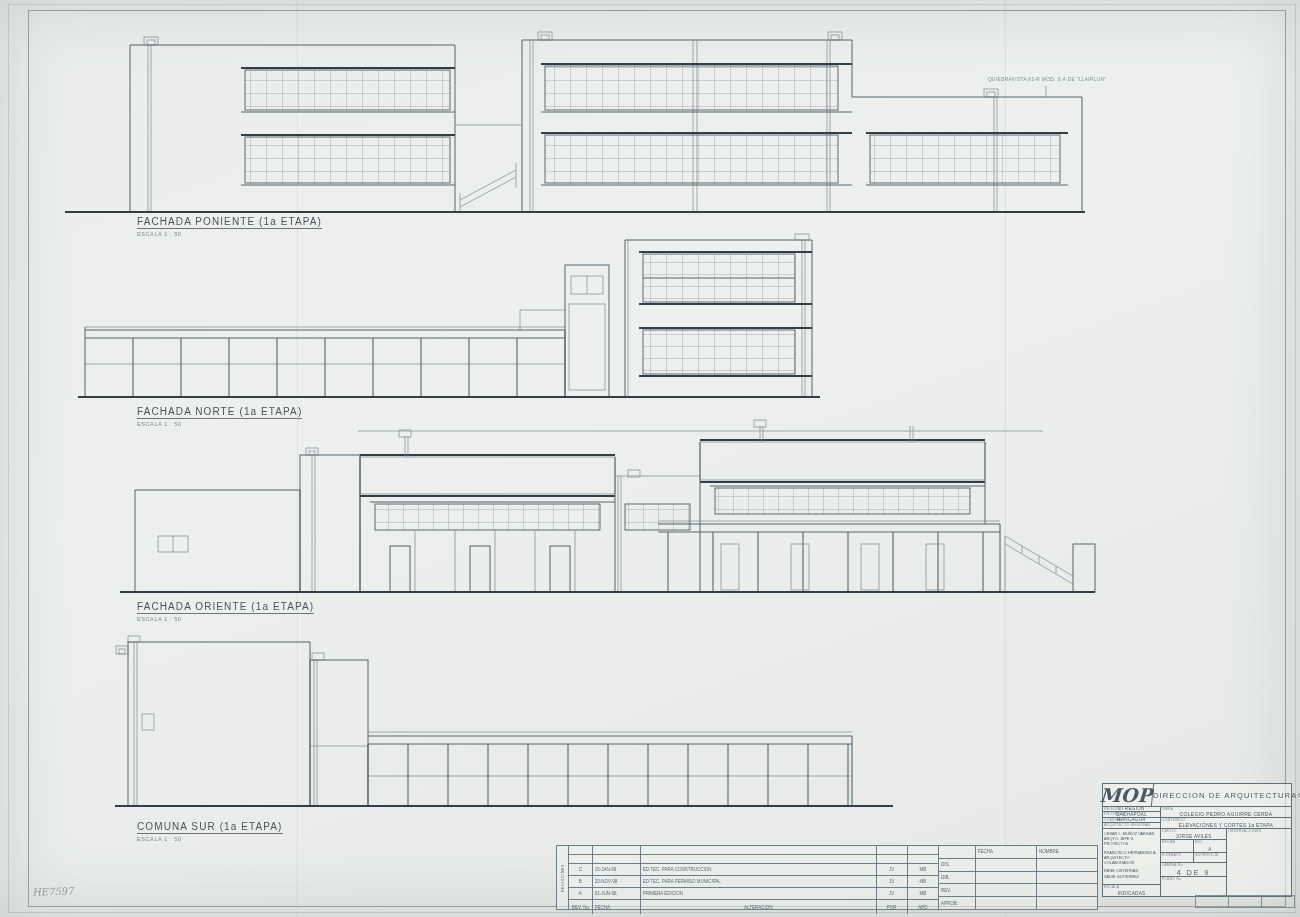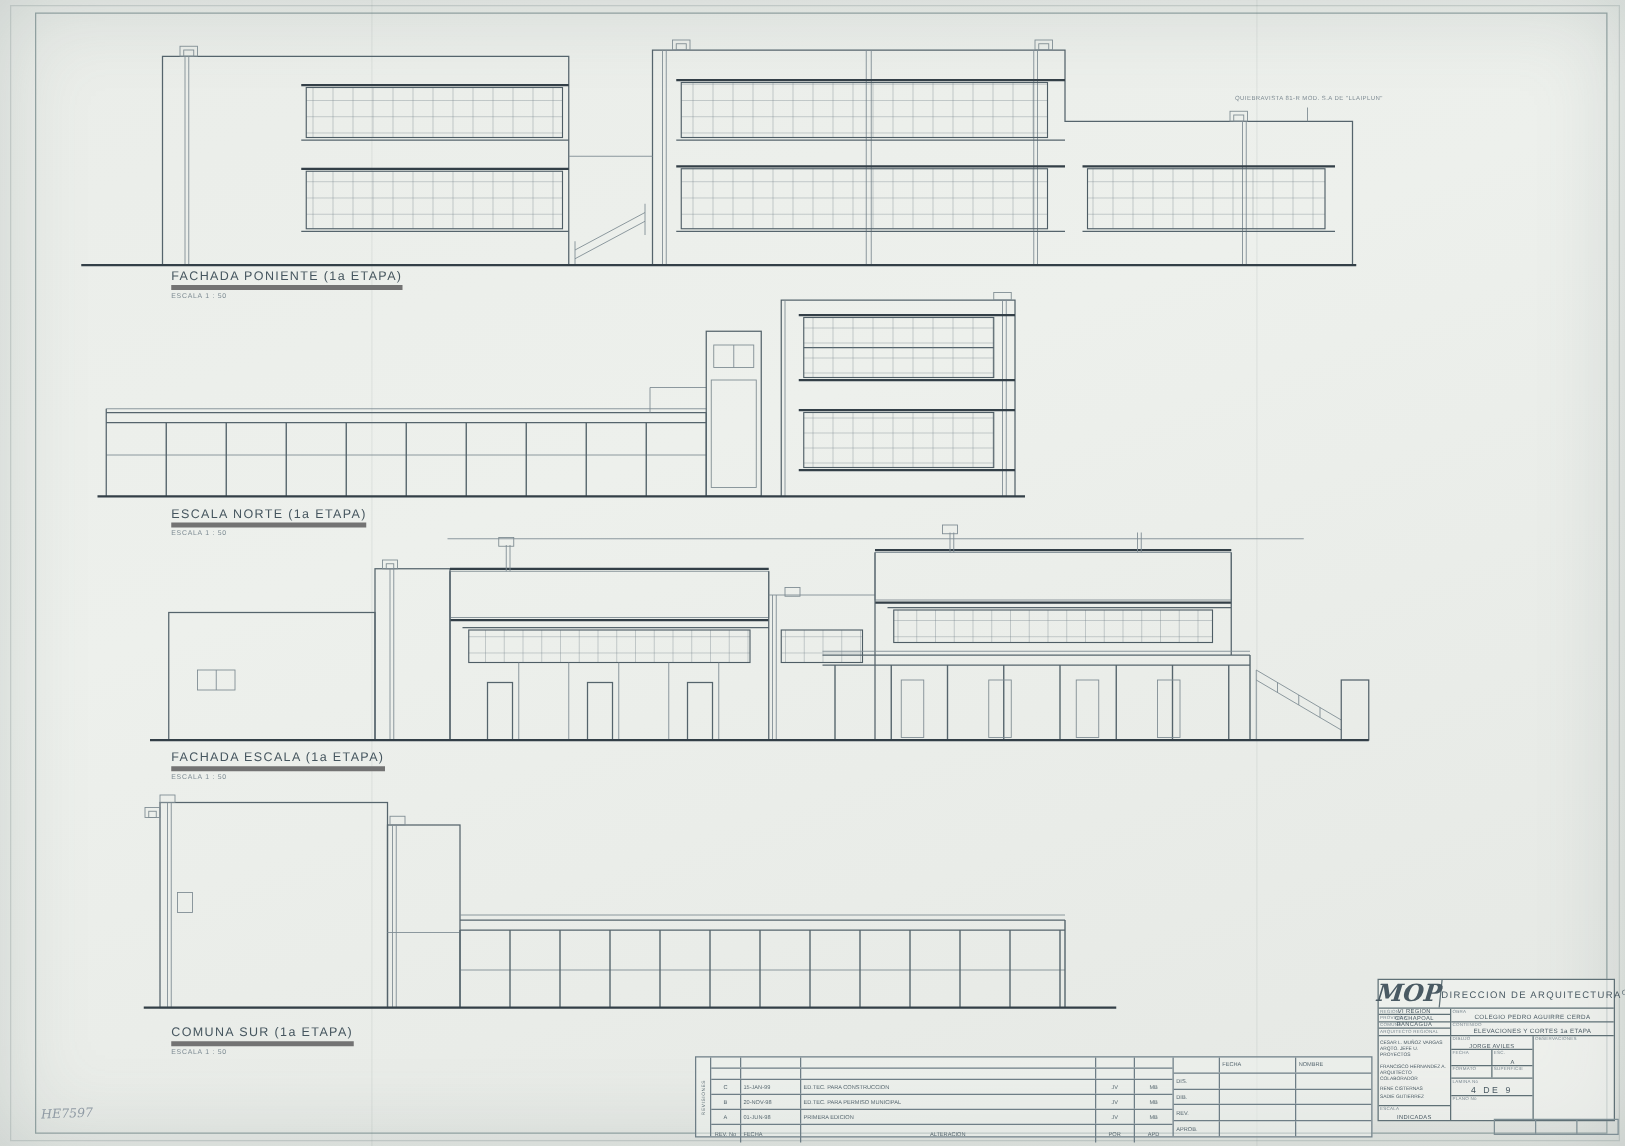--- a/index.html
+++ b/index.html
@@ -11,21 +11,21 @@
   .frame{position:absolute;left:28px;top:10px;right:14px;bottom:10px;border:1px solid #90a0a0;}
   .fold{position:absolute;top:0;bottom:0;width:1px;background:rgba(110,125,128,.10);}
   svg{position:absolute;overflow:visible;}
   svg .ln{stroke:#7e8b92;stroke-width:.7;fill:none;}
   svg .lnm{stroke:#55646c;stroke-width:1;fill:none;}
   svg .lnd{stroke:#333f47;stroke-width:1.8;fill:none;}
   svg .col{stroke:#55646c;stroke-width:1.1;fill:none;}
   svg .wb{stroke:#4e5d65;stroke-width:.9;}
   .flabel{position:absolute;}
   .ftitle{display:block;width:max-content;font-size:10px;letter-spacing:1.1px;color:#46565f;
-          border-bottom:4px solid #737373;padding-bottom:1px;}
+          border-bottom:1px solid #737373;padding-bottom:1px;}
   .fscale{display:block;font-size:5.5px;letter-spacing:.6px;color:#7b8991;margin-top:2px;}
   .annot{position:absolute;font-size:4.8px;letter-spacing:.35px;color:#7e8b93;white-space:nowrap;}
   .hand{position:absolute;font-family:"DejaVu Serif",serif;font-style:italic;font-size:10px;
         color:#8f9aa4;transform:rotate(-2deg);}
   
   .rev{position:absolute;display:flex;border:1px solid #6e7e86;background:rgba(240,243,239,.5);font-size:4.5px;color:#5a6a72;}
   .rev-side{width:11px;border-right:.5px solid #6e7e86;position:relative;}
   .vtext{position:absolute;left:50%;top:50%;transform:translate(-50%,-50%) rotate(-90deg);
          font-size:3.8px;letter-spacing:.5px;white-space:nowrap;}
   .rev-main{width:369px;display:flex;flex-direction:column;}
@@ -240,25 +240,25 @@
       <path class="col" d="M310,116V178 M350,116V178 M390,116V178 M430,116V178 M470,116V178 M510,116V178 M550,116V178 M590,116V178 M630,116V178 M670,116V178 M710,116V178 M750,116V178 M790,116V178 M794,108V178"></path>
     </g>
     <path class="lnd" d="M57,178 H835"></path>
   </svg>
 
   <div class="flabel" style="left:137px;top:216px;">
     <span class="ftitle">FACHADA PONIENTE (1a ETAPA)</span>
     <span class="fscale">ESCALA 1 : 50</span>
   </div>
   <div class="flabel" style="left:137px;top:406px;">
-    <span class="ftitle">ESCALA NORTE (1a ETAPA)</span>
+    <span class="ftitle">FACHADA NORTE (1a ETAPA)</span>
     <span class="fscale">ESCALA 1 : 50</span>
   </div>
   <div class="flabel" style="left:137px;top:601px;">
-    <span class="ftitle">FACHADA ESCALA (1a ETAPA)</span>
+    <span class="ftitle">FACHADA ORIENTE (1a ETAPA)</span>
     <span class="fscale">ESCALA 1 : 50</span>
   </div>
   <div class="flabel" style="left:137px;top:821px;">
     <span class="ftitle">COMUNA SUR (1a ETAPA)</span>
     <span class="fscale">ESCALA 1 : 50</span>
   </div>
 
   <span class="annot" style="left:988px;top:77px;">QUIEBRAVISTA 81-R MOD. S.A DE "LLAIPLUN"</span>
 
   <div class="rev" style="left:556px;top:845px;width:540px;height:63px;">

